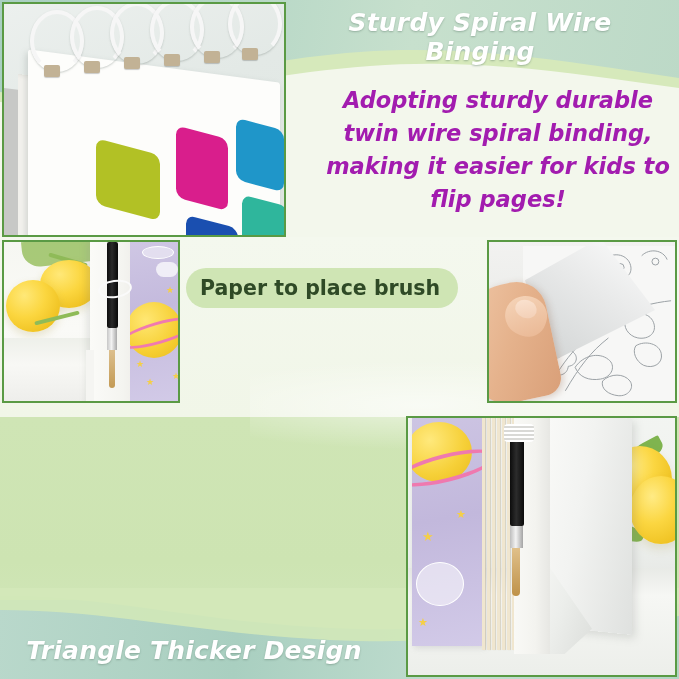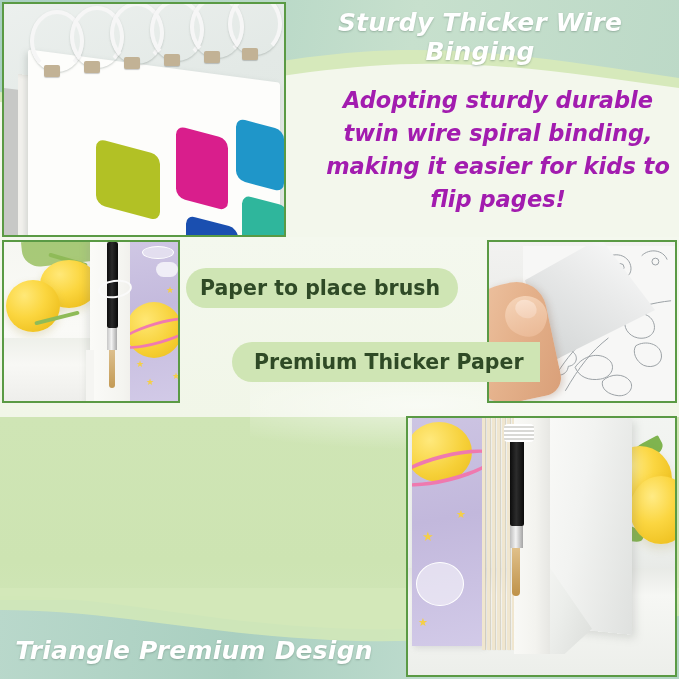--- a/index.html
+++ b/index.html
@@ -318,25 +318,22 @@
     </div>
 
     <div class="ea-front"></div>
 
     <div class="ea-brushd"></div>
     <div class="ea-wrap"></div>
     <div class="ea-ferrule"></div>
     <div class="ea-bristle"></div>
   </div>
 
-  <div class="hdr-title">Sturdy Thicker Wire Binging</div>
+  <div class="hdr-title">Sturdy Spiral Wire Binging</div>
   <div class="hdr-body">Adopting sturdy durable twin wire spiral binding, making it easier for kids to flip pages!</div>
 
   <div class="pill pill-brush">
     <span>Paper to place brush</span>
   </div>
-  <div class="pill pill-paper">
-    <span>Premium Thicker Paper</span>
-  </div>
-
-  <div class="bot-title">Triangle Premium Design</div>
+
+  <div class="bot-title">Triangle Thicker Design</div>
 
 </div>
 
 </body></html>

